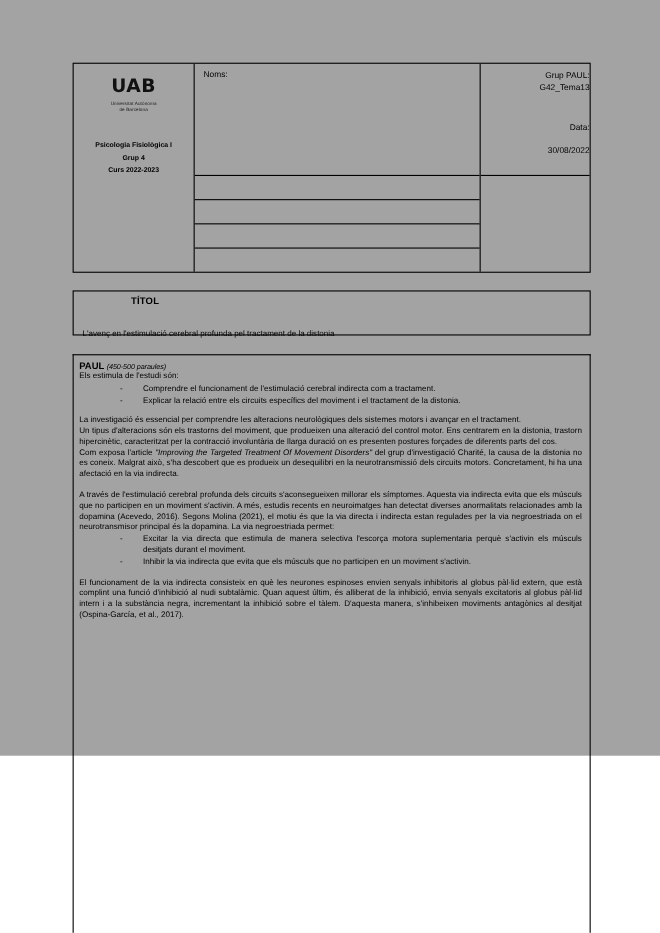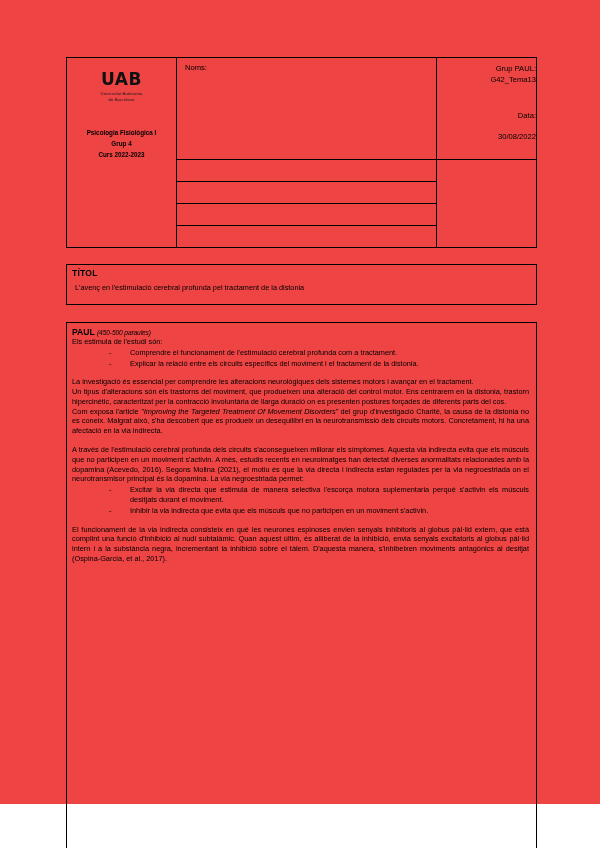--- a/index.html
+++ b/index.html
@@ -13,22 +13,22 @@
     position: relative;
     font-family: "Liberation Sans", sans-serif;
     color: #000000;
     overflow: hidden;
   }
 
   .page {
     position: absolute;
     left: 0; top: 0;
     width: 600px;
-    height: 804px;
-    background: #ef4444;
+    height: 687px;
+    background: #a3a3a3;
   }
 
   
   .header-table {
     position: absolute;
     left: 66px;
     top: 57px;
     width: 471px;
     height: 191px;
     border: 1.2px solid #000;
@@ -122,24 +122,25 @@
     width: 471px;
     height: 41px;
     border: 1.2px solid #000;
     box-sizing: border-box;
     padding: 3px 0 0 5px;
   }
   .titol-head {
     font-size: 8.6px;
     font-weight: bold;
     letter-spacing: 0.2px;
+    margin-left: 47px;
   }
   .titol-text {
     font-size: 7.3px;
-    margin-top: 5px;
+    margin-top: 20px;
     padding-left: 3px;
   }
 
   
   .resum-box {
     position: absolute;
     left: 66px;
     top: 322px;
     width: 471px;
     height: 526px;
@@ -242,21 +243,21 @@
   <div class="resum-box">
 
     <div class="resum-head">
       <span>PAUL</span>
       <span class="wordcount">(450-500 paraules)</span>
     </div>
 
     <div class="line">Els estimula de l'estudi són:</div>
 
     <ul class="ul-dash">
-      <li><span class="dash">-</span><span>Comprendre el funcionament de l'estimulació cerebral profunda com a tractament.</span></li>
+      <li><span class="dash">-</span><span>Comprendre el funcionament de l'estimulació cerebral indirecta com a tractament.</span></li>
       <li><span class="dash">-</span><span>Explicar la relació entre els circuits específics del moviment i el tractament de la distonia.</span></li>
     </ul>
 
     <p class="para para-block">La investigació és essencial per comprendre les alteracions neurològiques dels sistemes motors i avançar en el tractament.</p>
     <p class="para tight">Un tipus d'alteracions són els trastorns del moviment, que produeixen una alteració del control motor. Ens centrarem en la distonia, trastorn hipercinètic, caracteritzat per la contracció involuntària de llarga duració on es presenten postures forçades de diferents parts del cos.</p>
     <p class="para tight"><span>Com exposa l'article </span><span class="ital">"Improving the Targeted Treatment Of Movement Disorders"</span><span> del grup d'investigació Charité, la causa de la distonia no es coneix. Malgrat això, s'ha descobert que es produeix un desequilibri en la neurotransmissió dels circuits motors. Concretament, hi ha una afectació en la via indirecta.</span></p>
 
     <p class="para para-block">A través de l'estimulació cerebral profunda dels circuits s'aconsegueixen millorar els símptomes. Aquesta via indirecta evita que els músculs que no participen en un moviment s'activin. A més, estudis recents en neuroimatges han detectat diverses anormalitats relacionades amb la dopamina (Acevedo, 2016). Segons Molina (2021), el motiu és que la via directa i indirecta estan regulades per la via negroestriada on el neurotransmisor principal és la dopamina. La via negroestriada permet:</p>
 
     <ul class="ul-dash">

